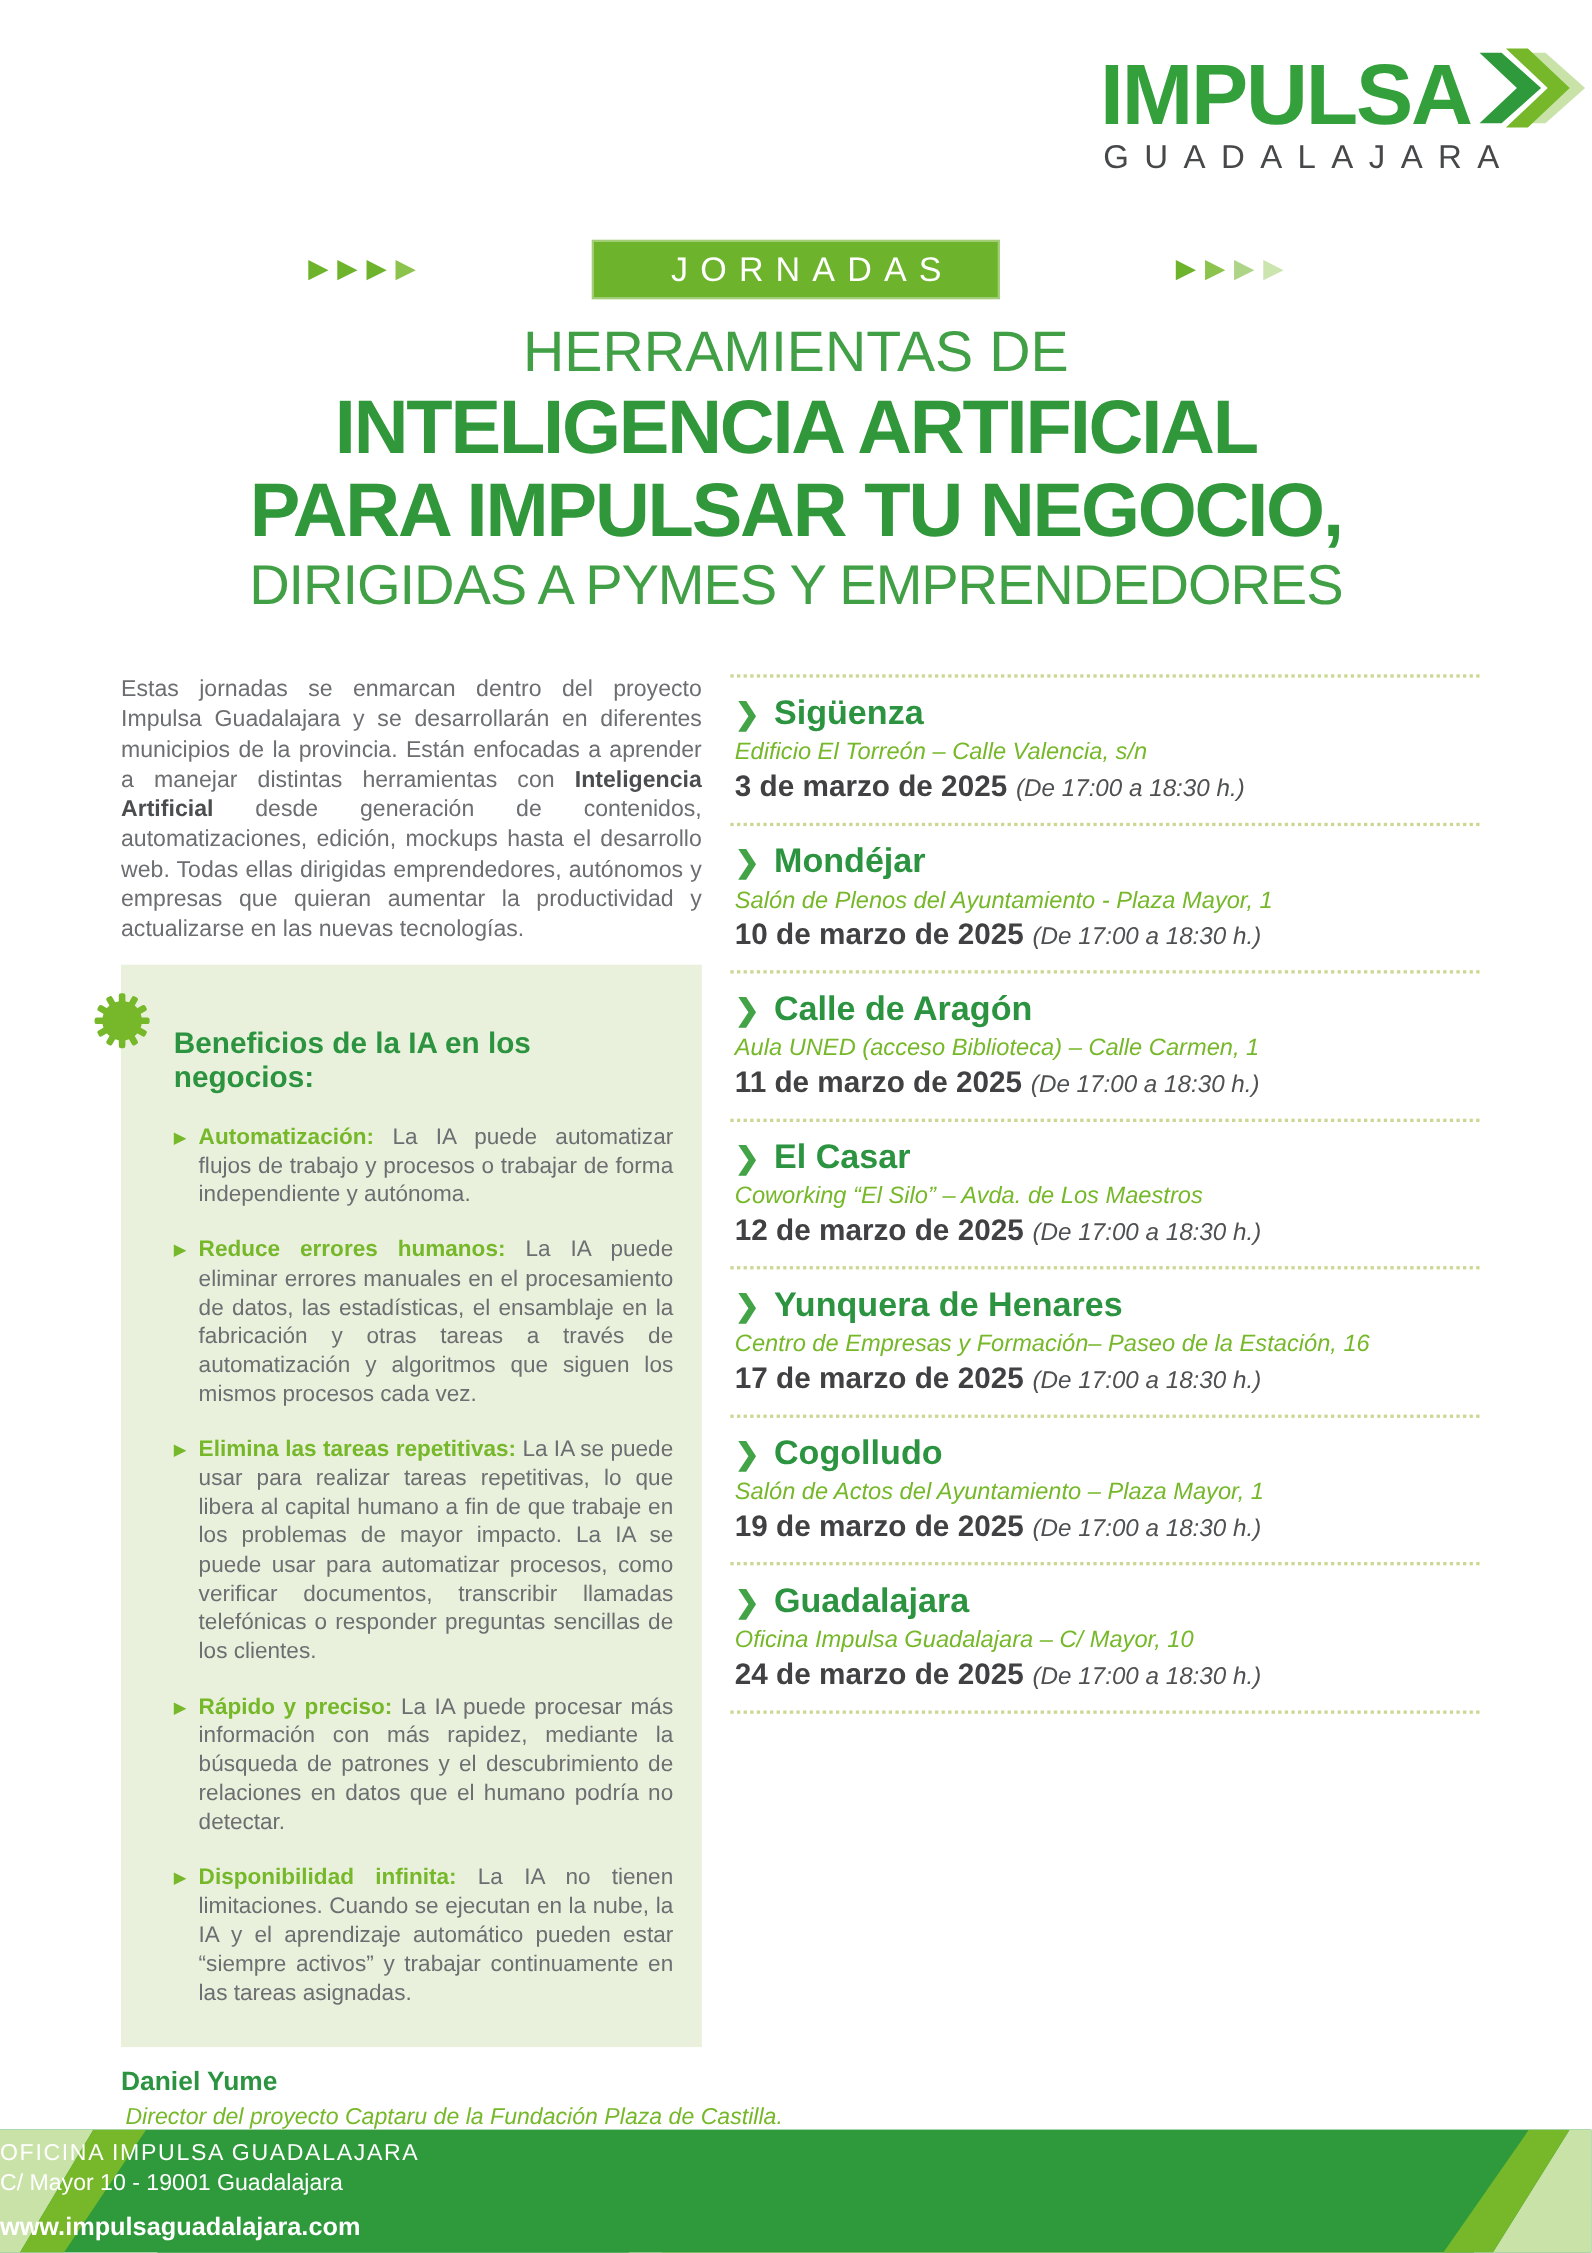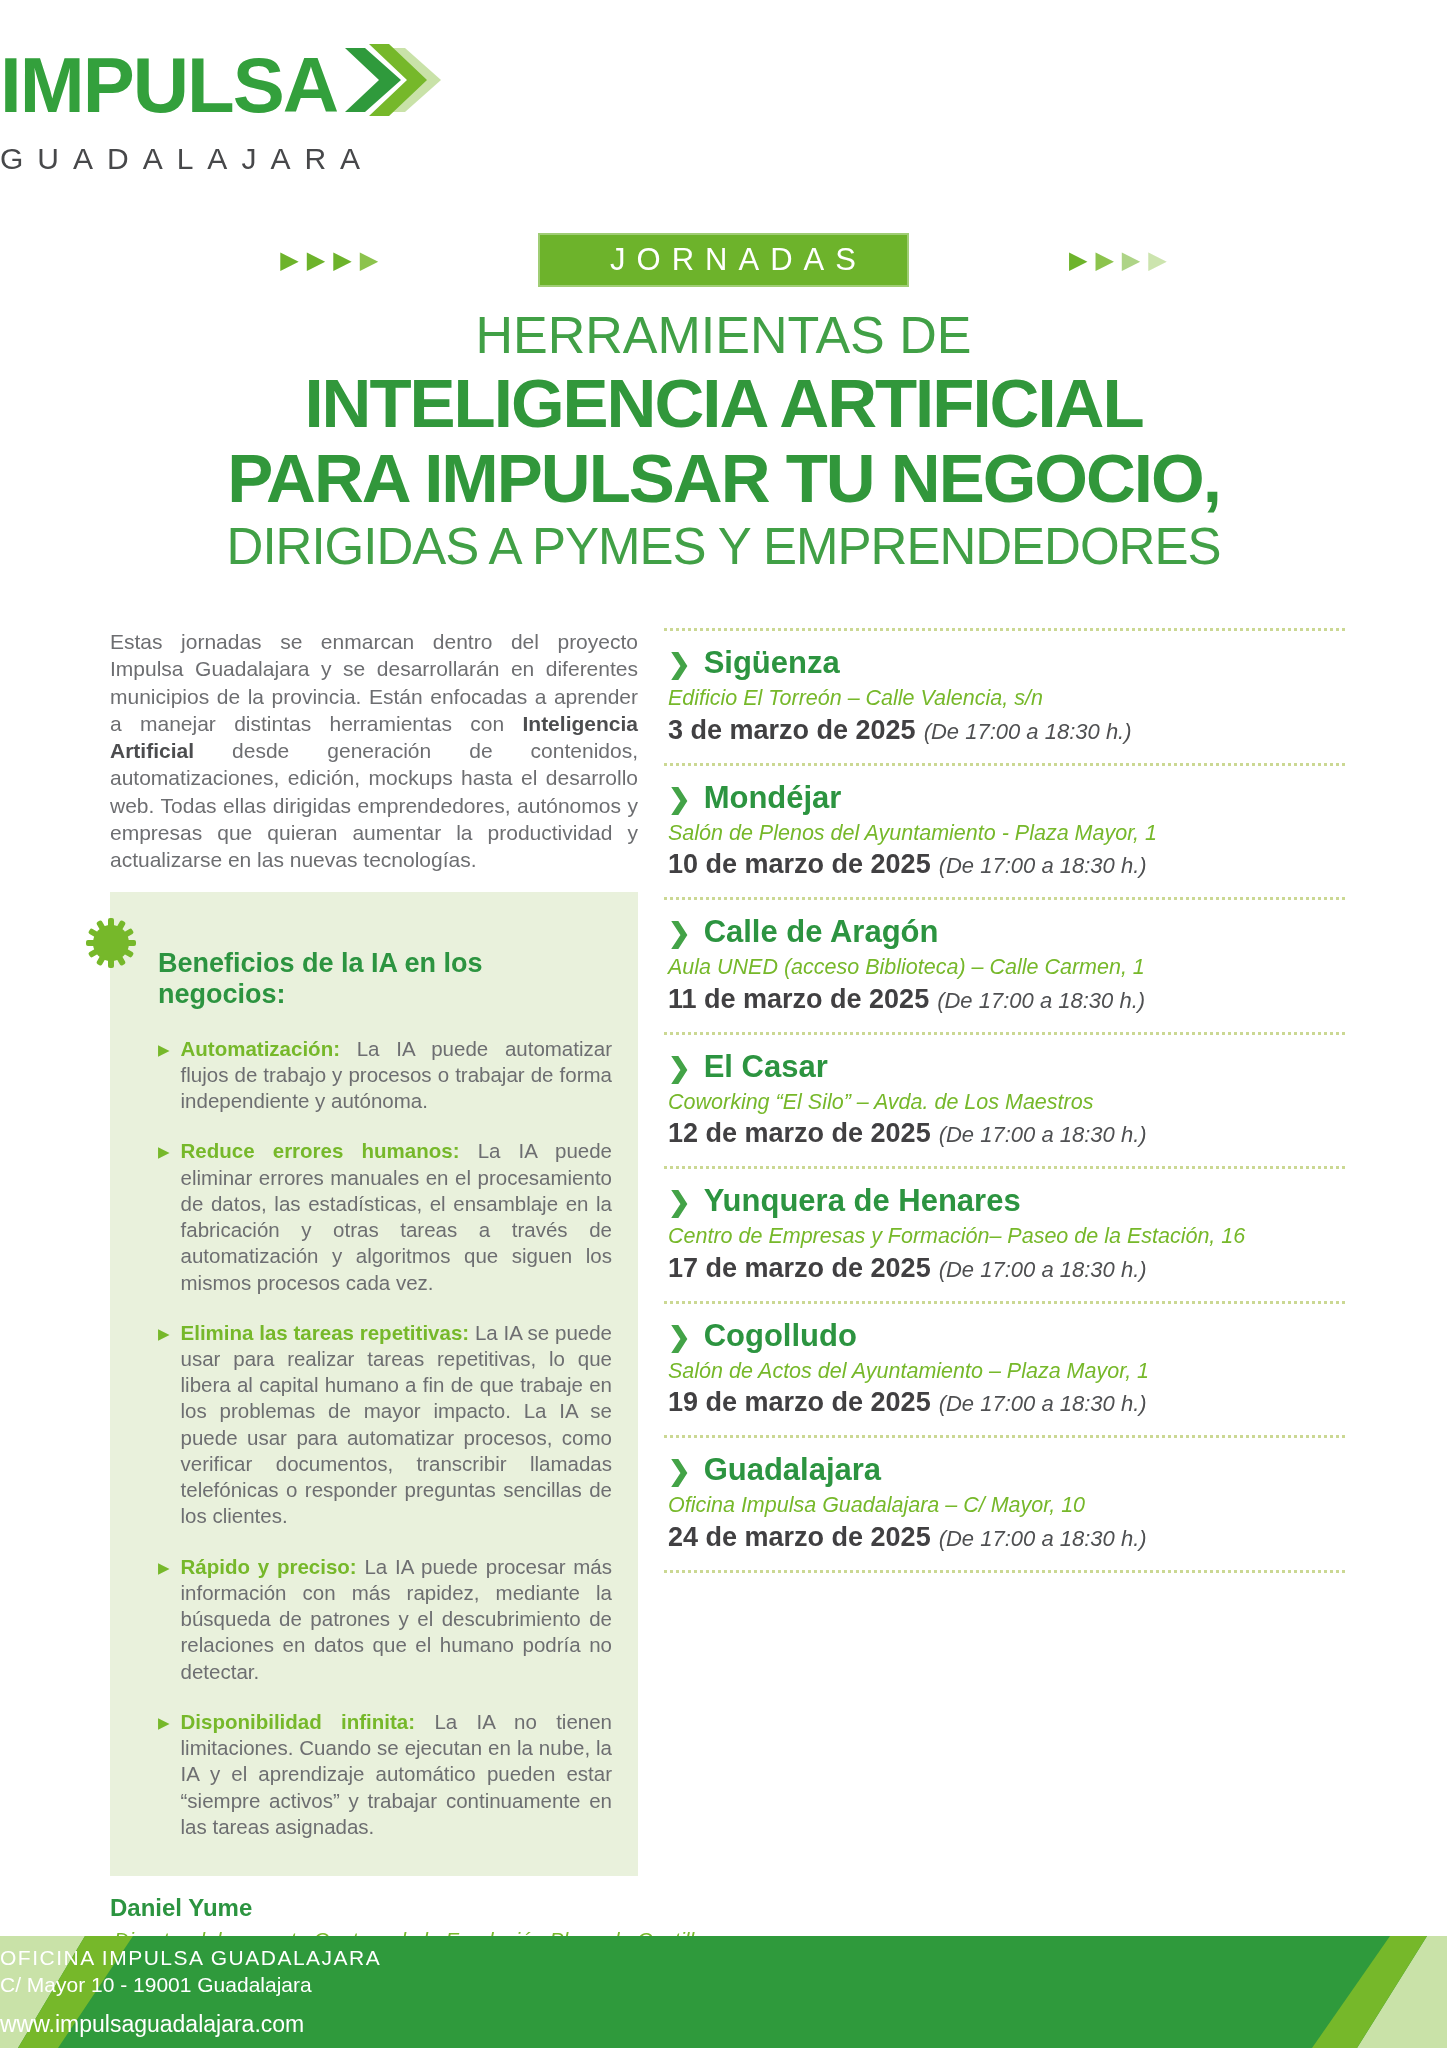--- a/index.html
+++ b/index.html
@@ -1,20 +1,20 @@
 <!DOCTYPE html>
 <html lang="es"><head>
 <meta charset="utf-8">
 <style>
   html,body{margin:0;padding:0;background:#ffffff;}
   body{font-family:"Liberation Sans", sans-serif;}
   .poster{position:relative;width:1447px;height:2048px;margin:0 auto;background:#ffffff;overflow:hidden;}
 
   
-  .logo-block{display:flex;flex-direction:column;align-items:flex-start;padding-top:46px;gap:16px;}
+  .logo-block{display:flex;flex-direction:column;align-items:flex-end;padding-top:46px;}
   .logo-row{display:flex;align-items:center;gap:6px;}
   .logo-main{font-size:78px;font-weight:bold;color:#33a03c;letter-spacing:-2px;line-height:1;}
   .logo-arrow{margin-top:-6px;}
   .logo-sub{font-size:30px;color:#47484a;letter-spacing:14px;margin-top:2px;margin-right:70px;line-height:1.1;}
 
   
   .banner-row{display:flex;align-items:center;justify-content:center;margin-top:58px;gap:0;}
   .chevrons{display:flex;gap:8px;font-size:24px;line-height:1;}
   .chevrons.left{margin-right:160px;}
   .chevrons.right{margin-left:160px;}
@@ -82,21 +82,21 @@
   .footer-deco{position:absolute;top:0;bottom:0;left:0;right:0;}
   .deco{position:absolute;top:0;bottom:0;left:0;right:0;}
   .deco-left-pale{background:#c9e2a8;clip-path:polygon(0 0,85px 0,18px 100%,0 100%);}
   .deco-left-stripe{background:#76b82a;clip-path:polygon(85px 0,133px 0,58px 100%,18px 100%);}
   .deco-right-pale{background:#c9e2a8;clip-path:polygon(1427px 0,1447px 0,1447px 100%,1357px 100%);}
   .deco-right-stripe{background:#76b82a;clip-path:polygon(1390px 0,1427px 0,1357px 100%,1312px 100%);}
   .footer-text{position:relative;display:flex;flex-direction:column;justify-content:center;
     height:100%;gap:3px;}
   .footer-office{font-size:21px;letter-spacing:1.5px;line-height:1.1;}
   .footer-address{font-size:21px;line-height:1.2;}
-  .footer-web{font-size:23px;font-weight:normal;margin-top:12px;line-height:1.1;}
+  .footer-web{font-size:23px;font-weight:bold;margin-top:12px;line-height:1.1;}
 </style>
 </head>
 <body>
 
 <div class="poster">
 
   <div class="logo-block">
     <div class="logo-row">
       <span class="logo-main">IMPULSA</span>
       <span class="logo-arrow">

